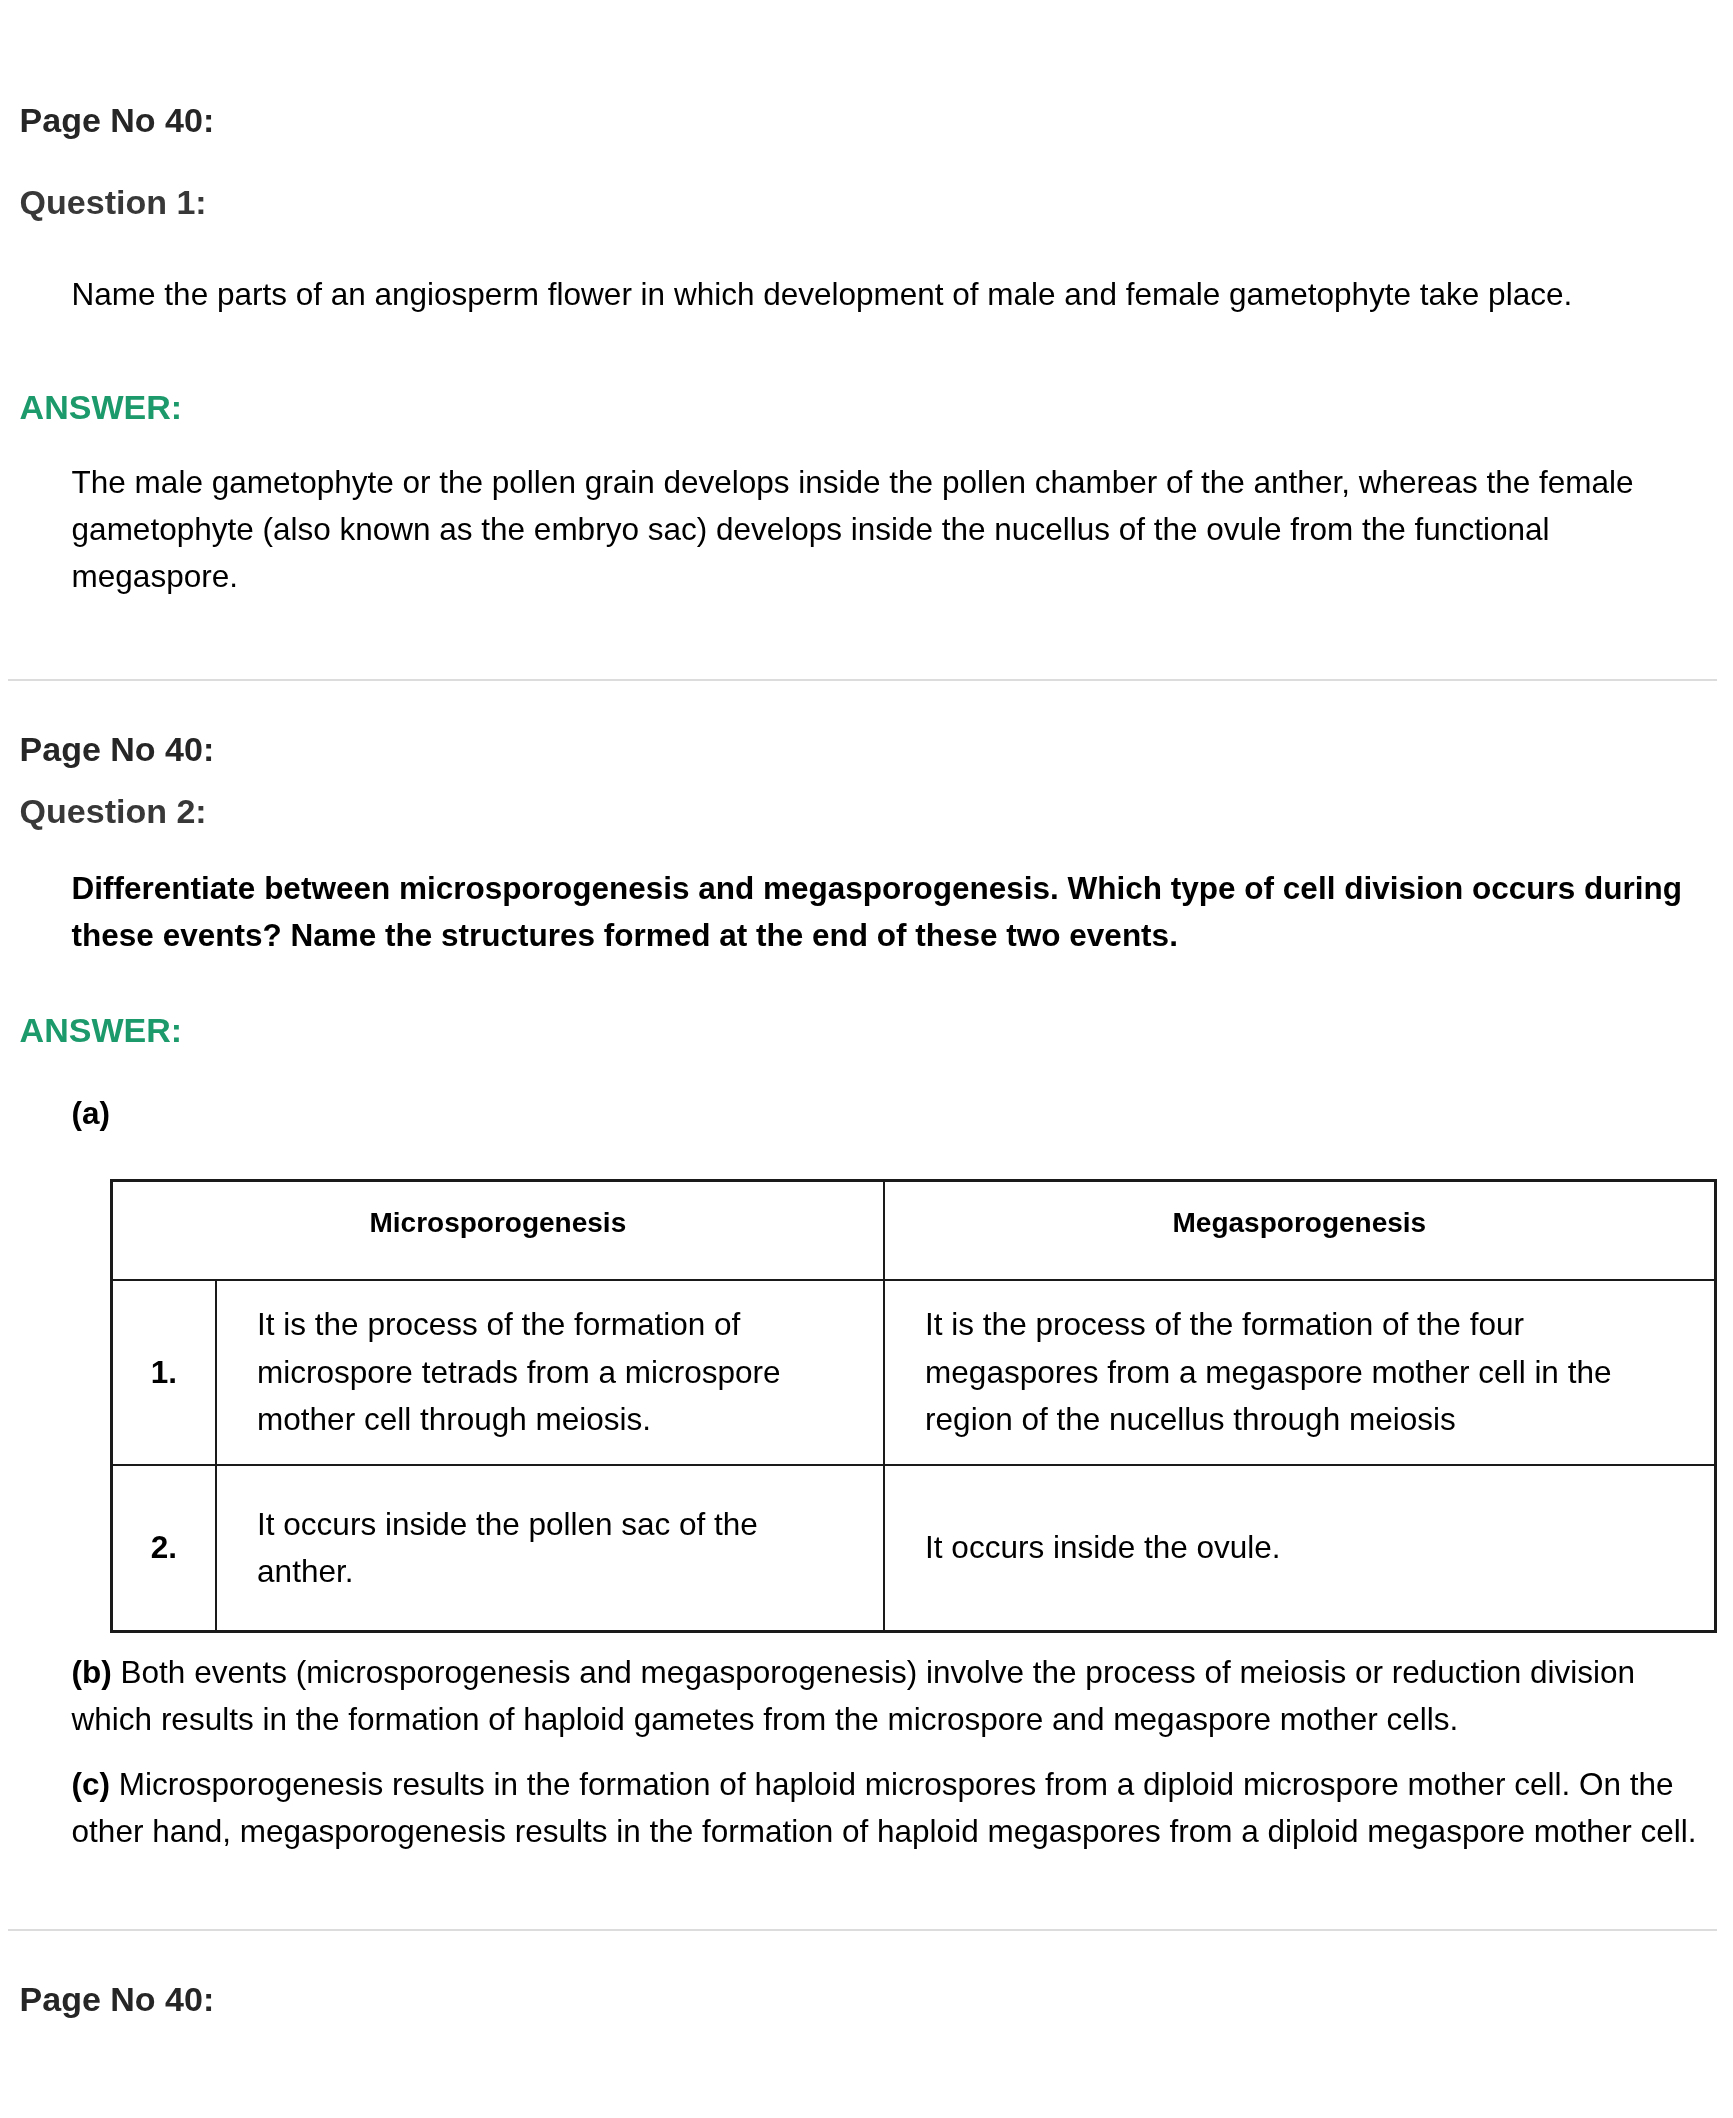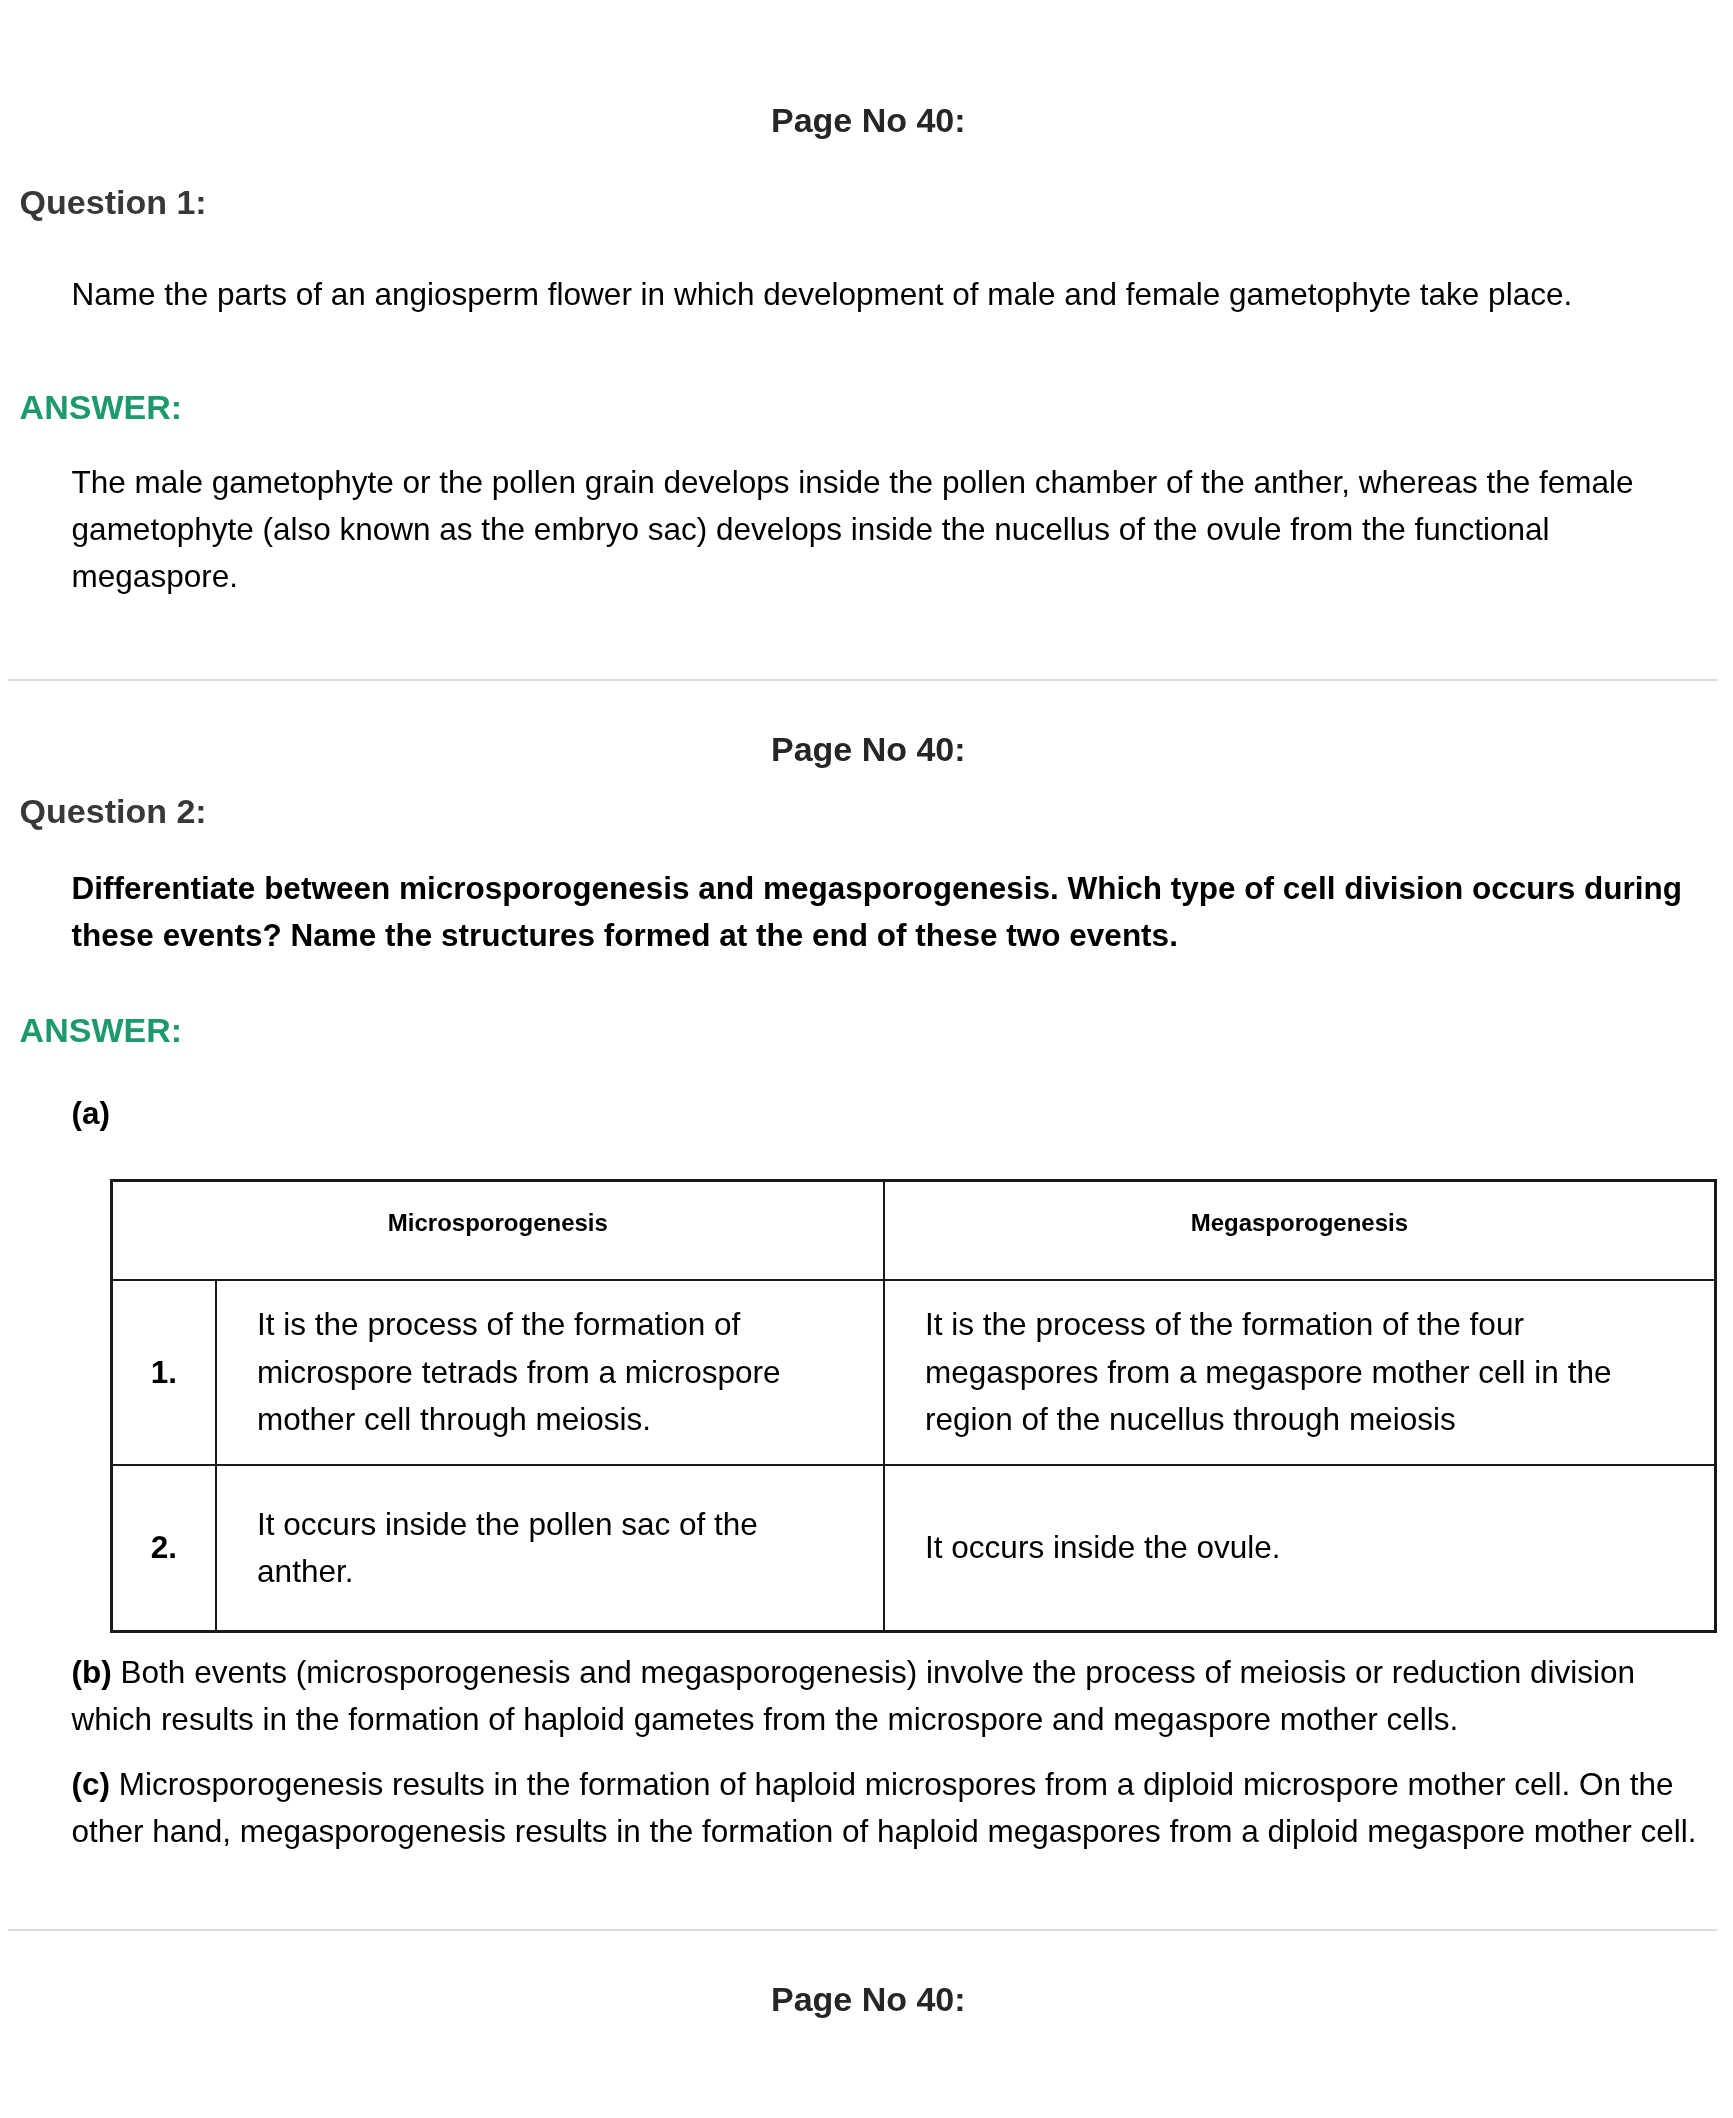--- a/index.html
+++ b/index.html
@@ -9,21 +9,20 @@
     box-sizing: border-box;
     padding: 95px 17px 28px 19.6px;
     background: #ffffff;
     font-family: "Liberation Sans", sans-serif;
     font-size: 31.5px;
     line-height: 1.5;
     color: #000000;
     overflow: hidden;
   }
   .page-heading {
-    text-align: center;
     font-weight: bold;
     font-size: 34px;
     line-height: 50px;
     color: #262626;
     margin: 0;
   }
   .page-heading.second { margin-top: 43px; }
   .page-heading.third  { margin-top: 43px; }
   .q-title {
     font-size: 34px;
@@ -69,21 +68,21 @@
     border: 3.5px solid #1a1a1a;
   }
   table.compare th, table.compare td {
     border: 2.1px solid #1a1a1a;
     box-sizing: border-box;
     vertical-align: middle;
   }
   table.compare th {
     height: 99px;
     font-weight: bold;
-    font-size: 24px;
+    font-size: 28px;
     padding: 3px 14px 18px 14px;
     border-bottom-width: 2.8px;
     color: #000000;
   }
   table.compare tbody tr.row-1 { height: 185px; }
   table.compare tbody tr.row-2 { height: 167px; }
   table.compare tbody tr.row-1 td { border-bottom-width: 2.8px; }
   table.compare td { padding: 14px 40px; }
   table.compare td.num {
     text-align: center;

